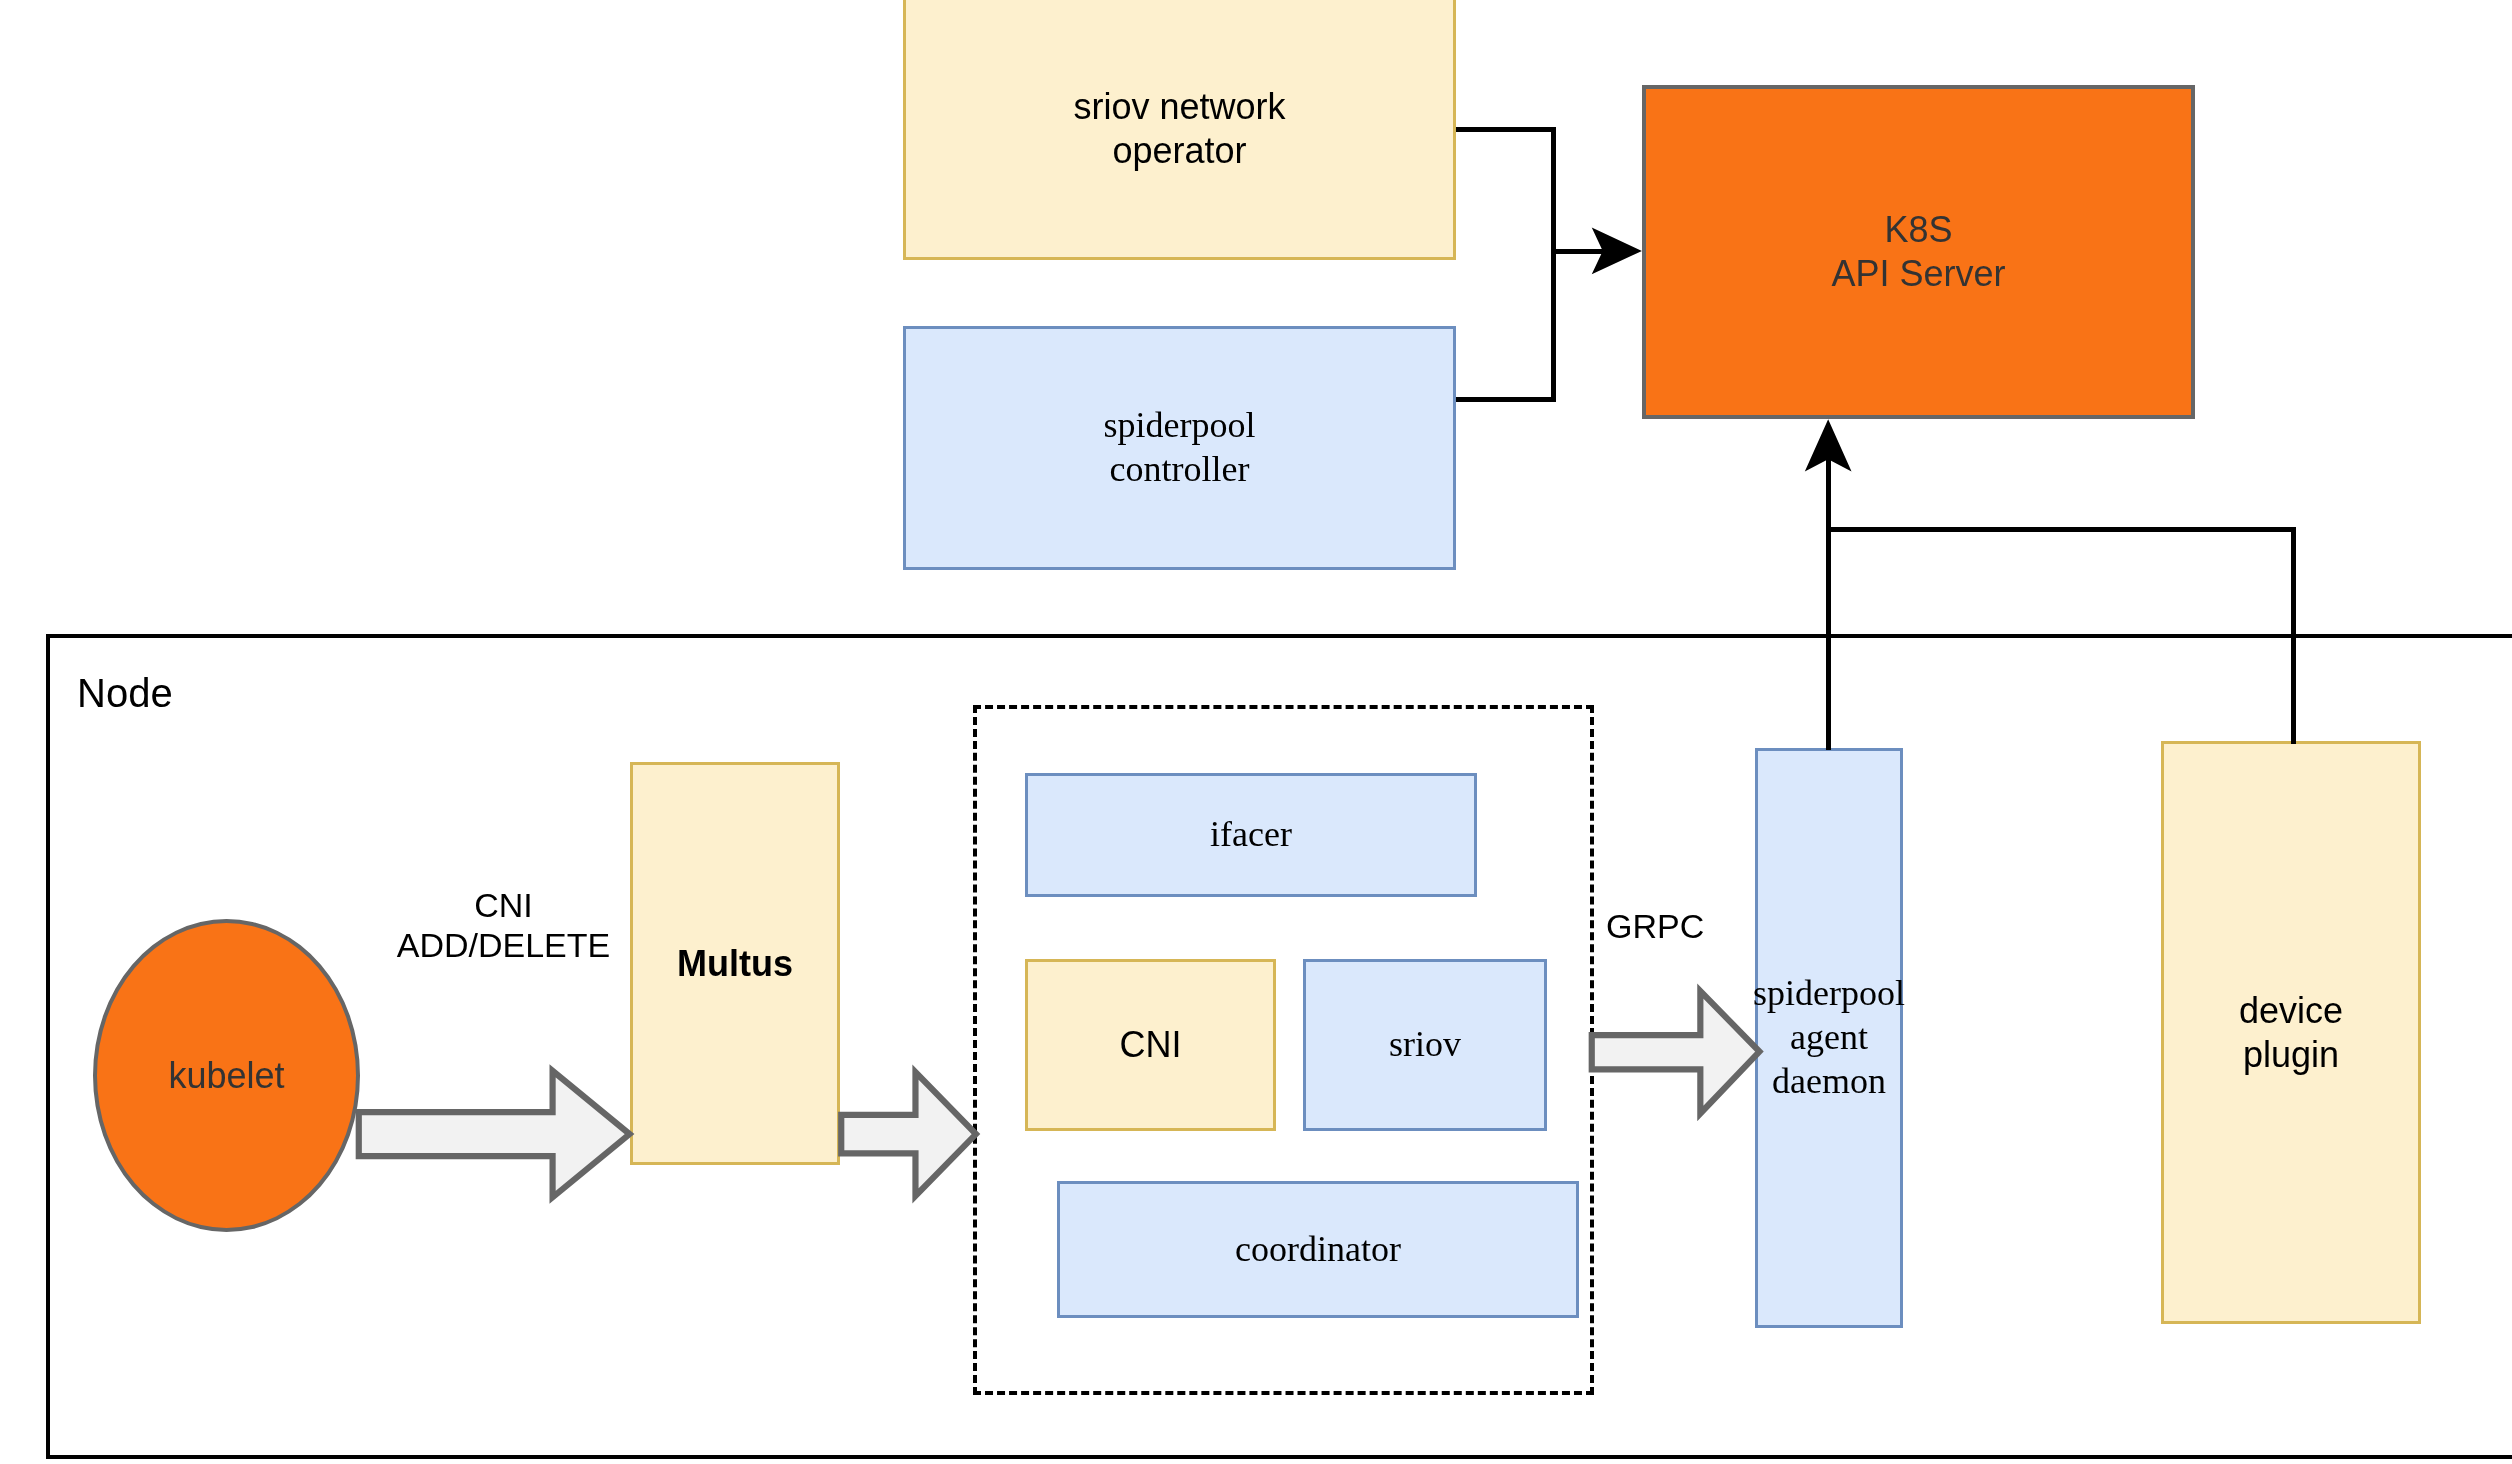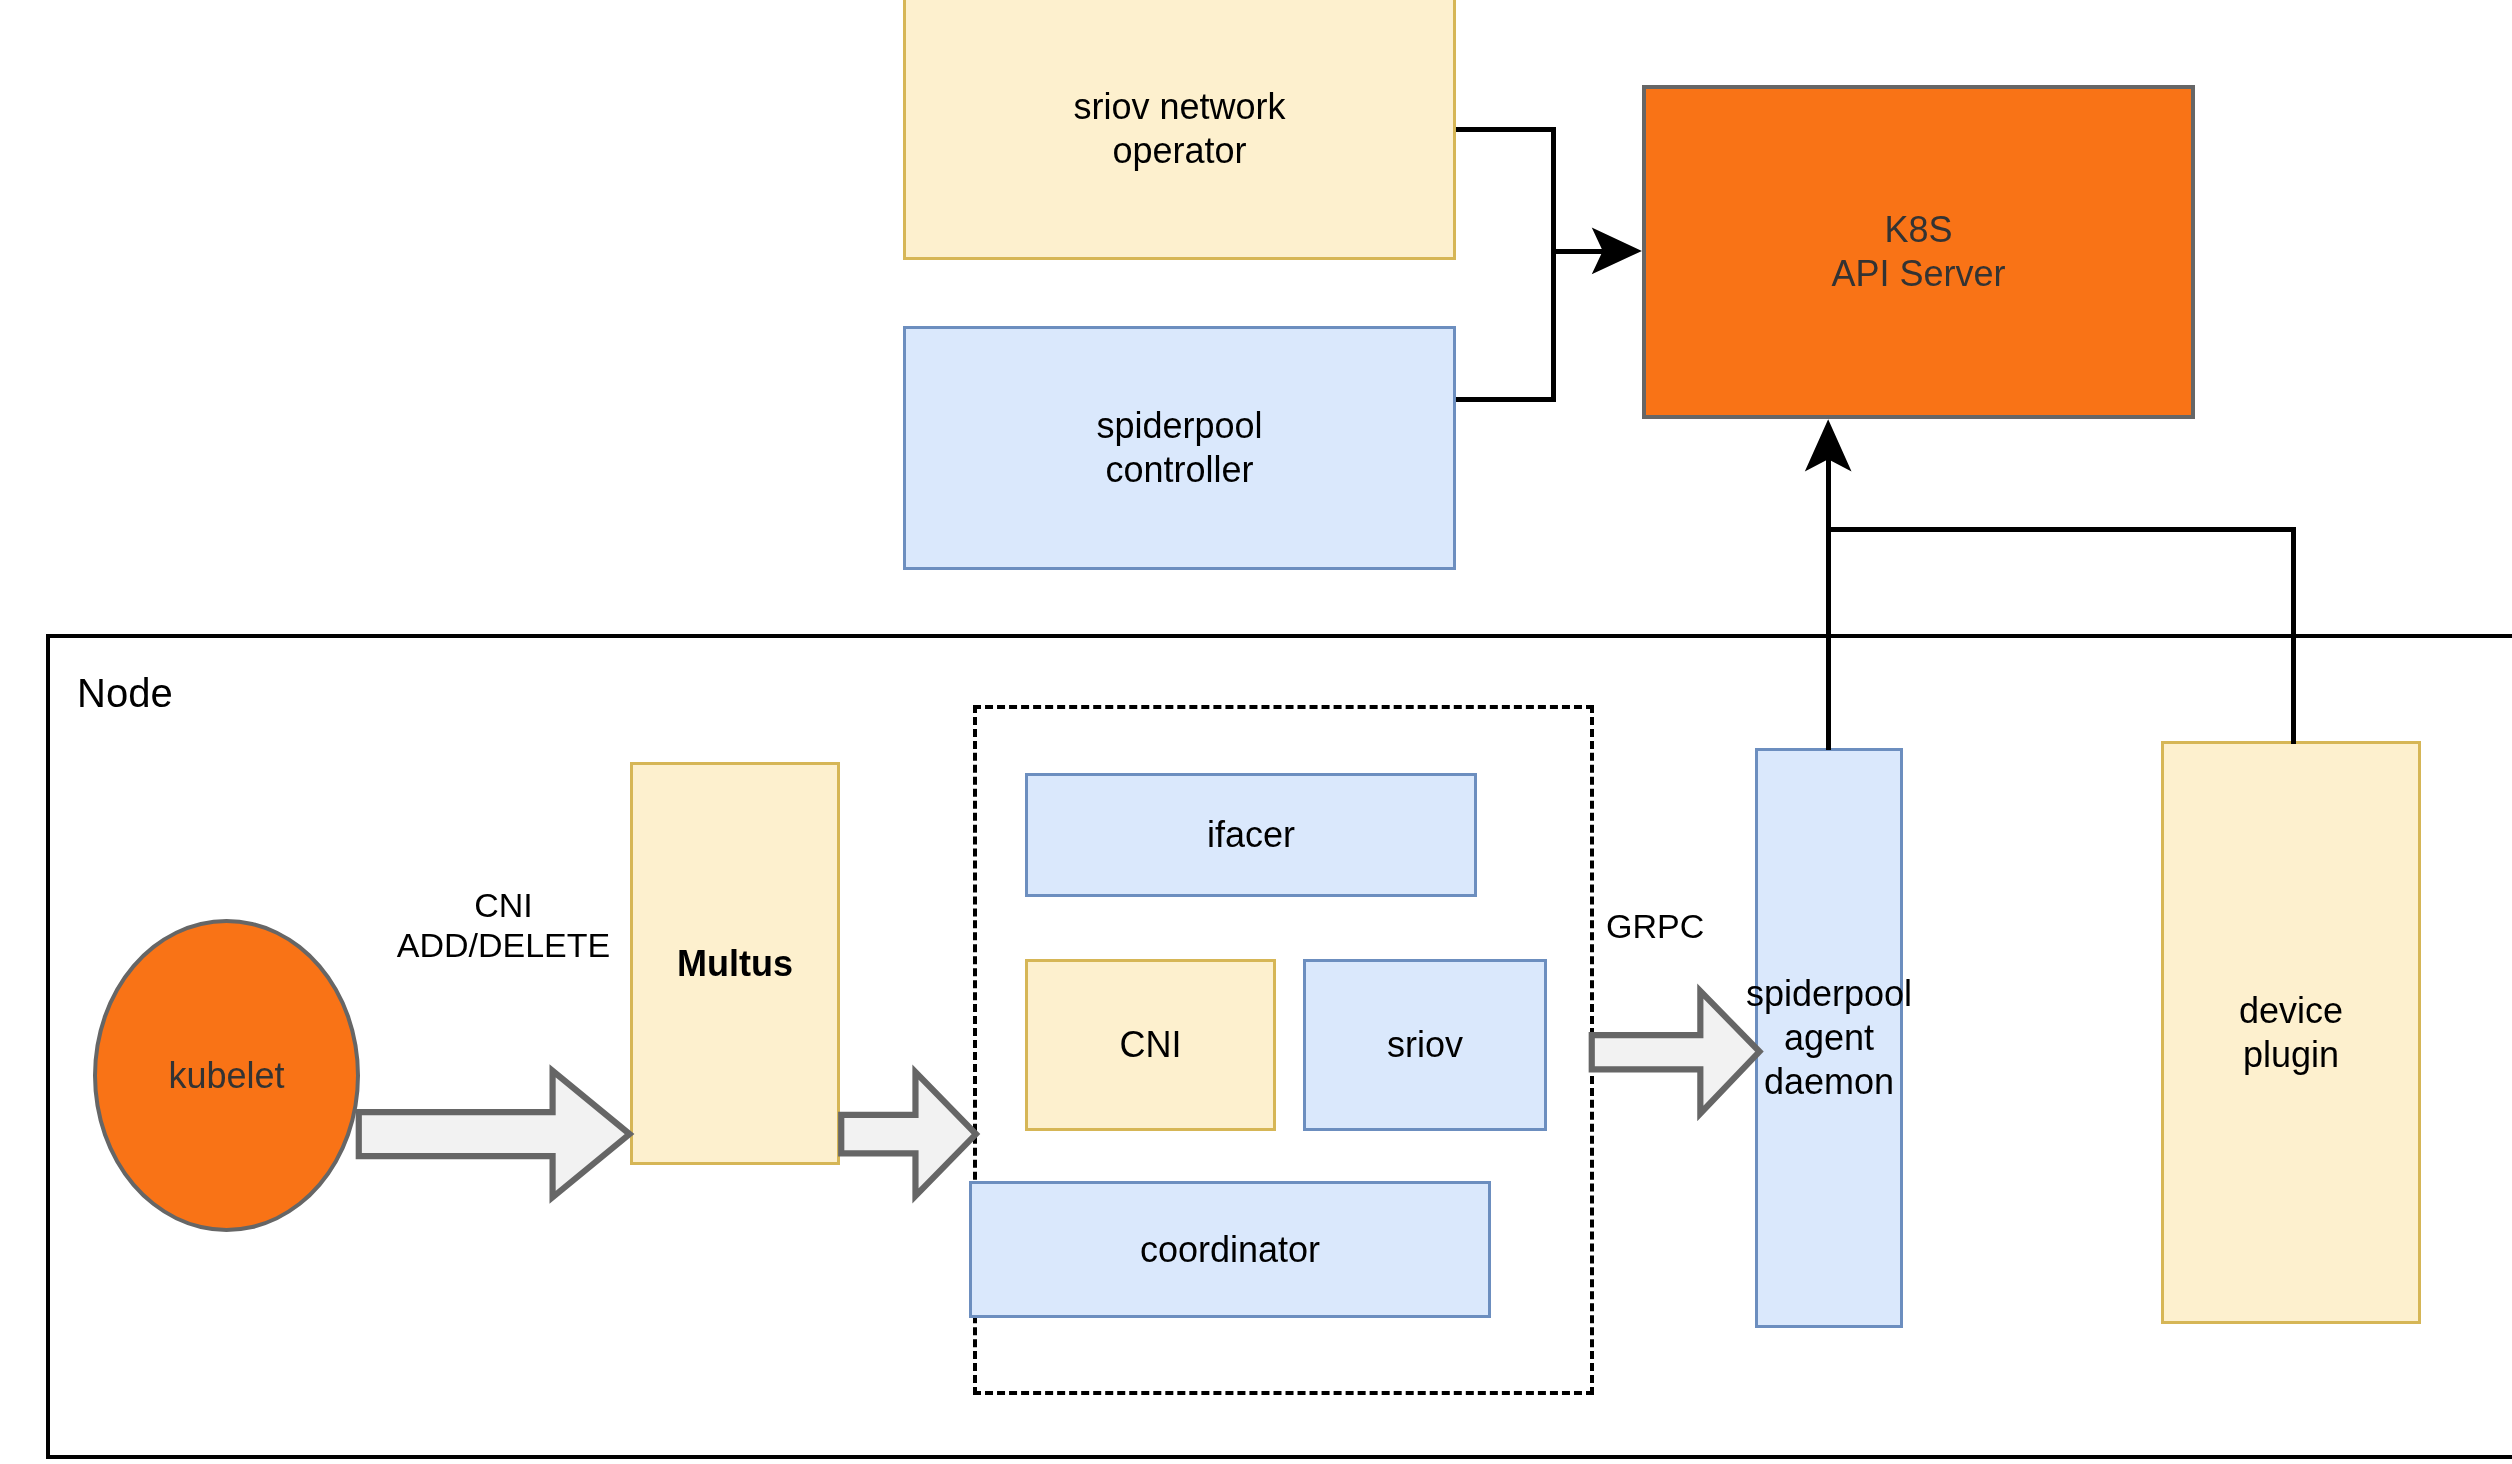--- a/index.html
+++ b/index.html
@@ -3,21 +3,21 @@
 <meta charset="utf-8">
 <style>
   html,body{margin:0;padding:0;background:#ffffff;}
   body{width:2512px;height:1464px;font-family:"Liberation Sans",sans-serif;overflow:hidden;}
   #stage{position:relative;width:2512px;height:1464px;background:#ffffff;margin-left:44px;}
 
   .box{position:absolute;box-sizing:border-box;display:flex;align-items:center;
        justify-content:center;text-align:center;line-height:1.22;white-space:pre-line;}
 
   .yellow{background:#FDF0CE;border:3.4px solid #D6B656;color:#000000;}
-  .blue  {background:#DAE8FC;border:3.4px solid #6C8EBF;color:#000000;}
+  .blue  {background:#DAE8FC;border:3.4px solid #6C8EBF;color:#000000;font-family:Liberation Serif, serif;}
   .gray  {background:#f97316;border:4.8px solid #666666;color:#333333;}
 
   .ellipse{position:absolute;box-sizing:border-box;border-radius:50%;
            background:#f97316;border:4.1px solid #666666;color:#333333;
            display:flex;align-items:center;justify-content:center;}
 
   .dashedbox{position:absolute;box-sizing:border-box;border:4.8px dashed #000000;background:transparent;}
 
   .nodebox{position:absolute;box-sizing:border-box;border:4.1px solid #000000;background:transparent;}
 
@@ -59,21 +59,21 @@
   <div class="box yellow" style="left:586px;top:762px;width:210px;height:403px;font-size:36px;font-weight:bold;">Multus</div>
 
   <div class="dashedbox" style="left:929px;top:705px;width:621px;height:690px;"></div>
 
   <div class="box blue" style="left:981px;top:773px;width:452px;height:124px;font-size:36px;">ifacer</div>
 
   <div class="box yellow" style="left:981px;top:959px;width:251px;height:172px;font-size:36px;">CNI</div>
 
   <div class="box blue" style="left:1259px;top:959px;width:244px;height:172px;font-size:36px;">sriov</div>
 
-  <div class="box blue" style="left:925px;top:1181px;width:522px;height:137px;font-size:36px;">coordinator</div>
+  <div class="box blue" style="left:1013px;top:1181px;width:522px;height:137px;font-size:36px;">coordinator</div>
 
   <div class="label" style="left:1562px;top:906px;font-size:34px;text-align:right;">GRPC</div>
 
   <div class="box blue" style="left:1711px;top:748px;width:148px;height:580px;font-size:36px;">spiderpool
 agent
 daemon</div>
 
   <div class="box yellow" style="left:2117px;top:741px;width:260px;height:583px;font-size:36px;">device
 plugin</div>
 

